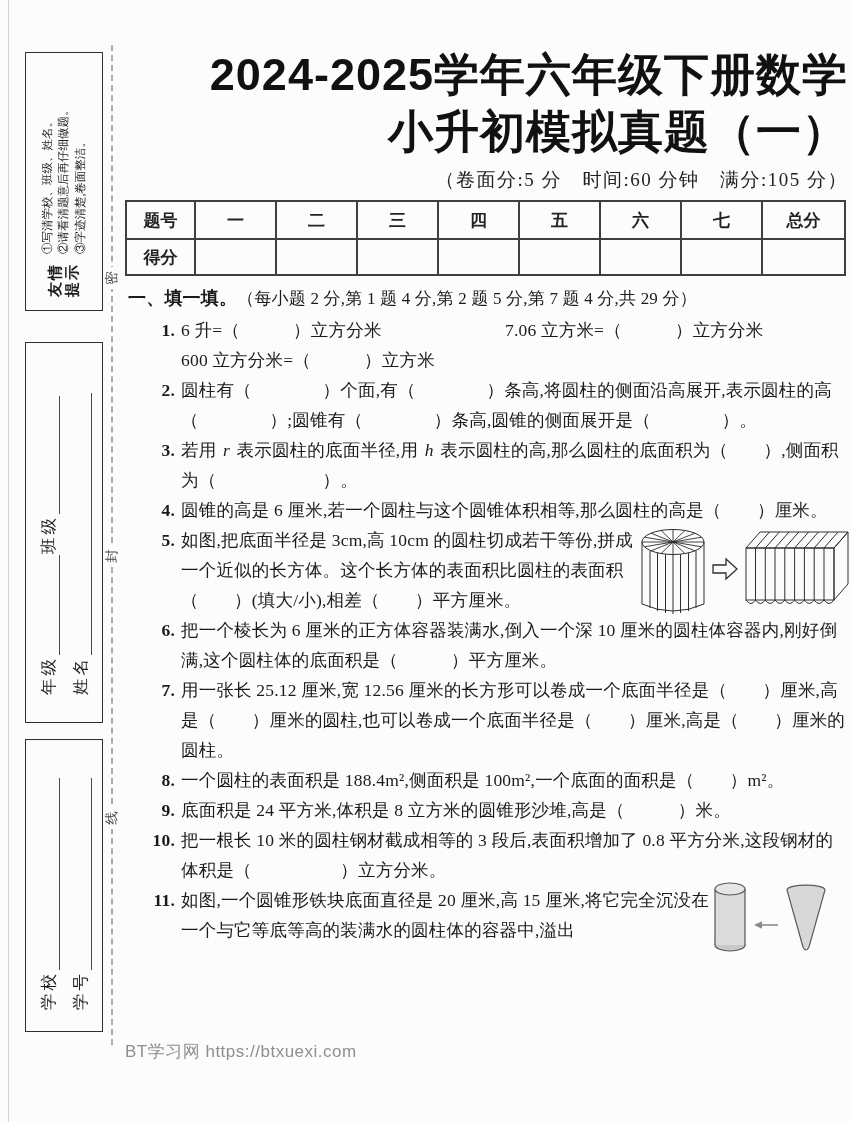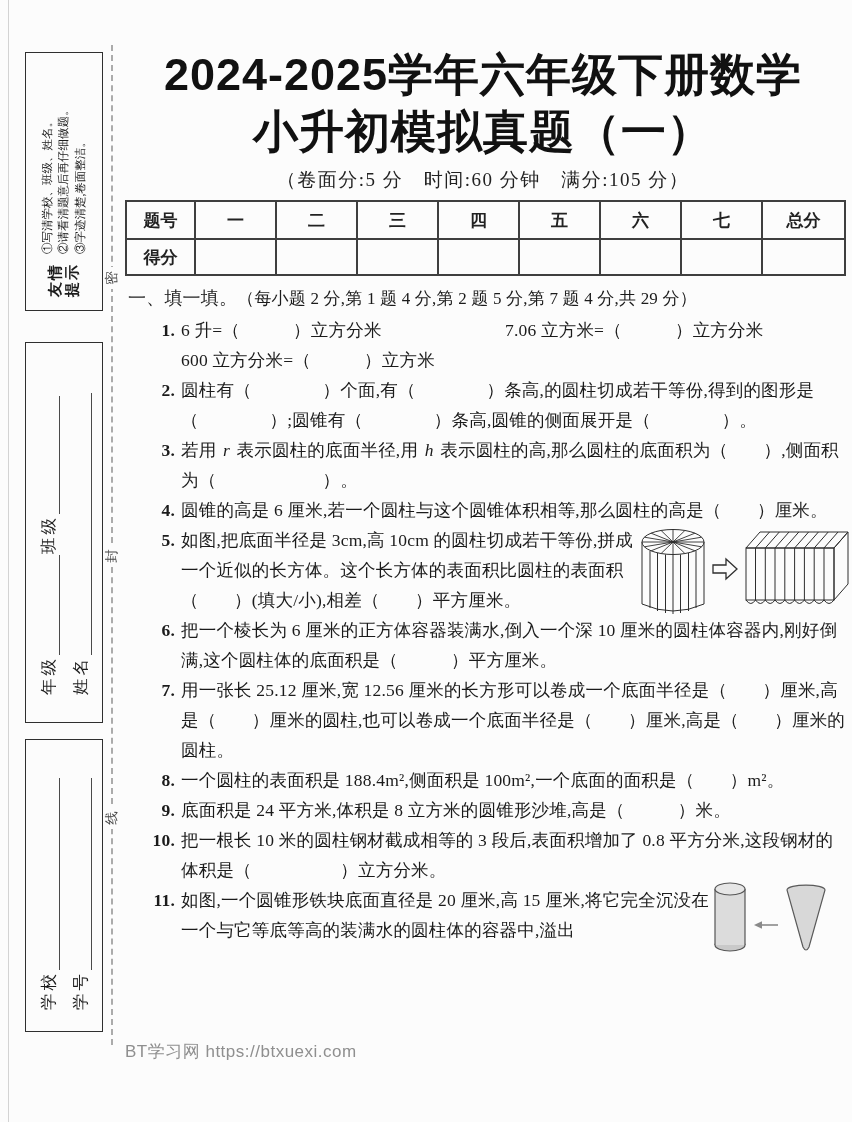--- a/index.html
+++ b/index.html
@@ -22,35 +22,35 @@
   .flabel{letter-spacing:3px;}
   .blank{display:inline-block;border-bottom:1.3px solid #4a4a4a;height:16px;margin:0 1px;}
   .w100{width:100px}.w120{width:118px}.w262{width:262px}.w192{width:192px}
 
   
   .seal-line{position:absolute;left:111px;top:45px;height:1000px;width:0;border-left:2px dashed #ababab;}
   .seal-char{position:absolute;left:101px;width:22px;text-align:center;font-size:13.5px;color:#474747;
              transform:rotate(-90deg);line-height:16px;background:#fcfcfc;}
 
   
-  .titles{position:absolute;left:118px;top:46px;width:730px;text-align:center;}
+  .titles{position:absolute;left:118px;top:46px;width:730px;text-align:right;}
   .t1{font-family:"Liberation Sans","DejaVu Sans",sans-serif;font-weight:900;font-size:45px;
       line-height:57px;letter-spacing:1px;color:#111;}
   .subtitle{margin-top:7px;font-size:19px;letter-spacing:1.5px;color:#222;}
 
   
   .score-table{position:absolute;left:125px;top:200px;border-collapse:collapse;table-layout:fixed;}
   .score-table td{border:2px solid #3f3f3f;text-align:center;font-size:17px;font-weight:600;
                   height:36px;padding:0;color:#222;}
   .score-table tr:nth-child(2) td{height:34px;}
 
   
   .content{position:absolute;left:128px;top:284px;width:718px;font-size:17.5px;line-height:30px;letter-spacing:0.2px;}
   .sec-head{line-height:28px;margin-bottom:2px;white-space:nowrap;}
-  .sec-title{font-weight:normal;font-size:18px;}
+  .sec-title{font-weight:bold;font-size:18px;}
   .sec-note{font-size:17px;}
   .q{display:flex;position:relative;}
   .qnum{width:47px;flex:none;text-align:right;padding-right:6px;font-weight:bold;}
   .qbody{flex:1;min-width:0;}
   .q1grid{display:grid;grid-template-columns:324px 1fr;}
   .qvar{font-style:italic;font-family:"Liberation Serif",serif;padding:0 2px;}
   .narrow5{max-width:460px;flex:none;}
   .narrow11{max-width:545px;flex:none;}
   .fig5{position:absolute;left:512px;top:3px;display:flex;align-items:flex-start;gap:6px;}
   .fig11{position:absolute;left:584px;top:-4px;display:flex;align-items:flex-start;gap:5px;}
@@ -166,21 +166,21 @@
       <span class="qnum">1.</span>
       <div class="qbody q1grid">
         <span>6 升=（　　　）立方分米</span>
         <span>7.06 立方米=（　　　）立方分米</span>
         <span>600 立方分米=（　　　）立方米</span>
       </div>
     </div>
 
     <div class="q">
       <span class="qnum">2.</span>
-      <div class="qbody">圆柱有（　　　　）个面,有（　　　　）条高,的圆柱切成若干等份,得到的图形是（　　　　）;圆锥有（　　　　）条高,圆锥的侧面展开是（　　　　）。</div>
+      <div class="qbody">圆柱有（　　　　）个面,有（　　　　）条高,将圆柱的侧面沿高展开,表示圆柱的高（　　　　）;圆锥有（　　　　）条高,圆锥的侧面展开是（　　　　）。</div>
     </div>
 
     <div class="q">
       <span class="qnum">3.</span>
       <div class="qbody"><span>若用 </span><span class="qvar">r</span><span> 表示圆柱的底面半径,用 </span><span class="qvar">h</span><span> 表示圆柱的高,那么圆柱的底面积为（　　）,侧面积为（　　　　　　）。</span></div>
     </div>
 
     <div class="q">
       <span class="qnum">4.</span>
       <div class="qbody">圆锥的高是 6 厘米,若一个圆柱与这个圆锥体积相等,那么圆柱的高是（　　）厘米。</div>

